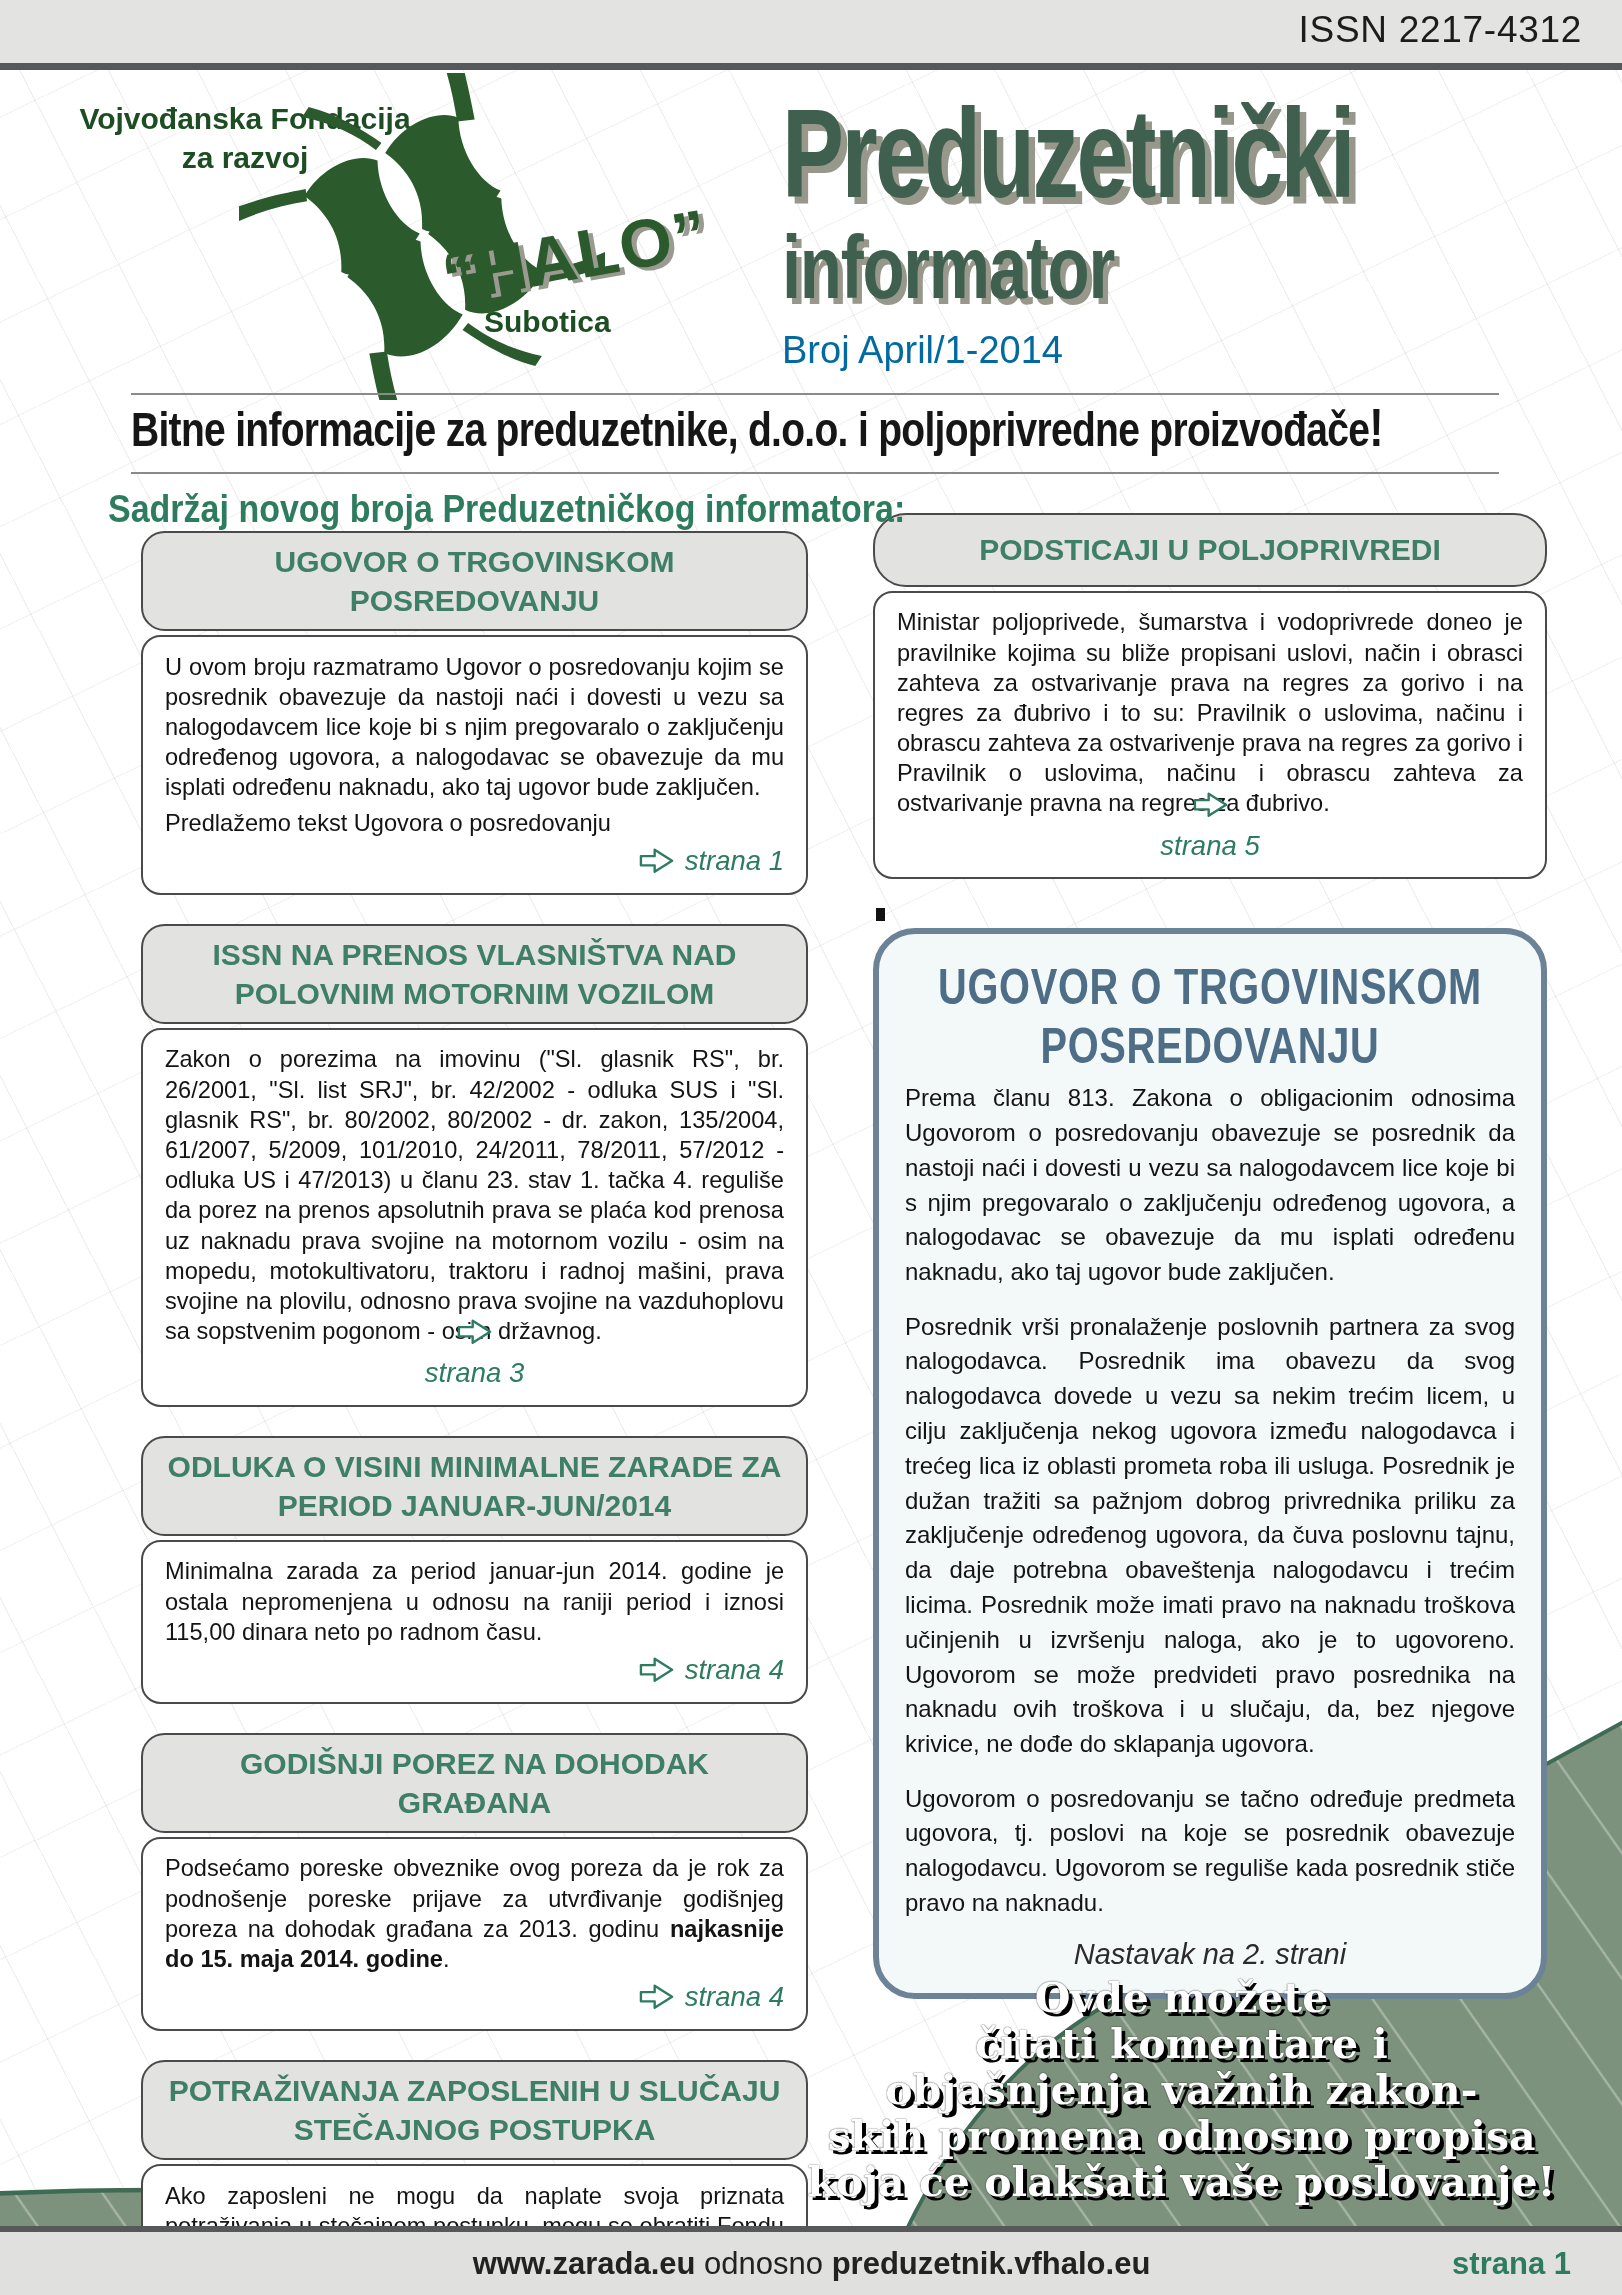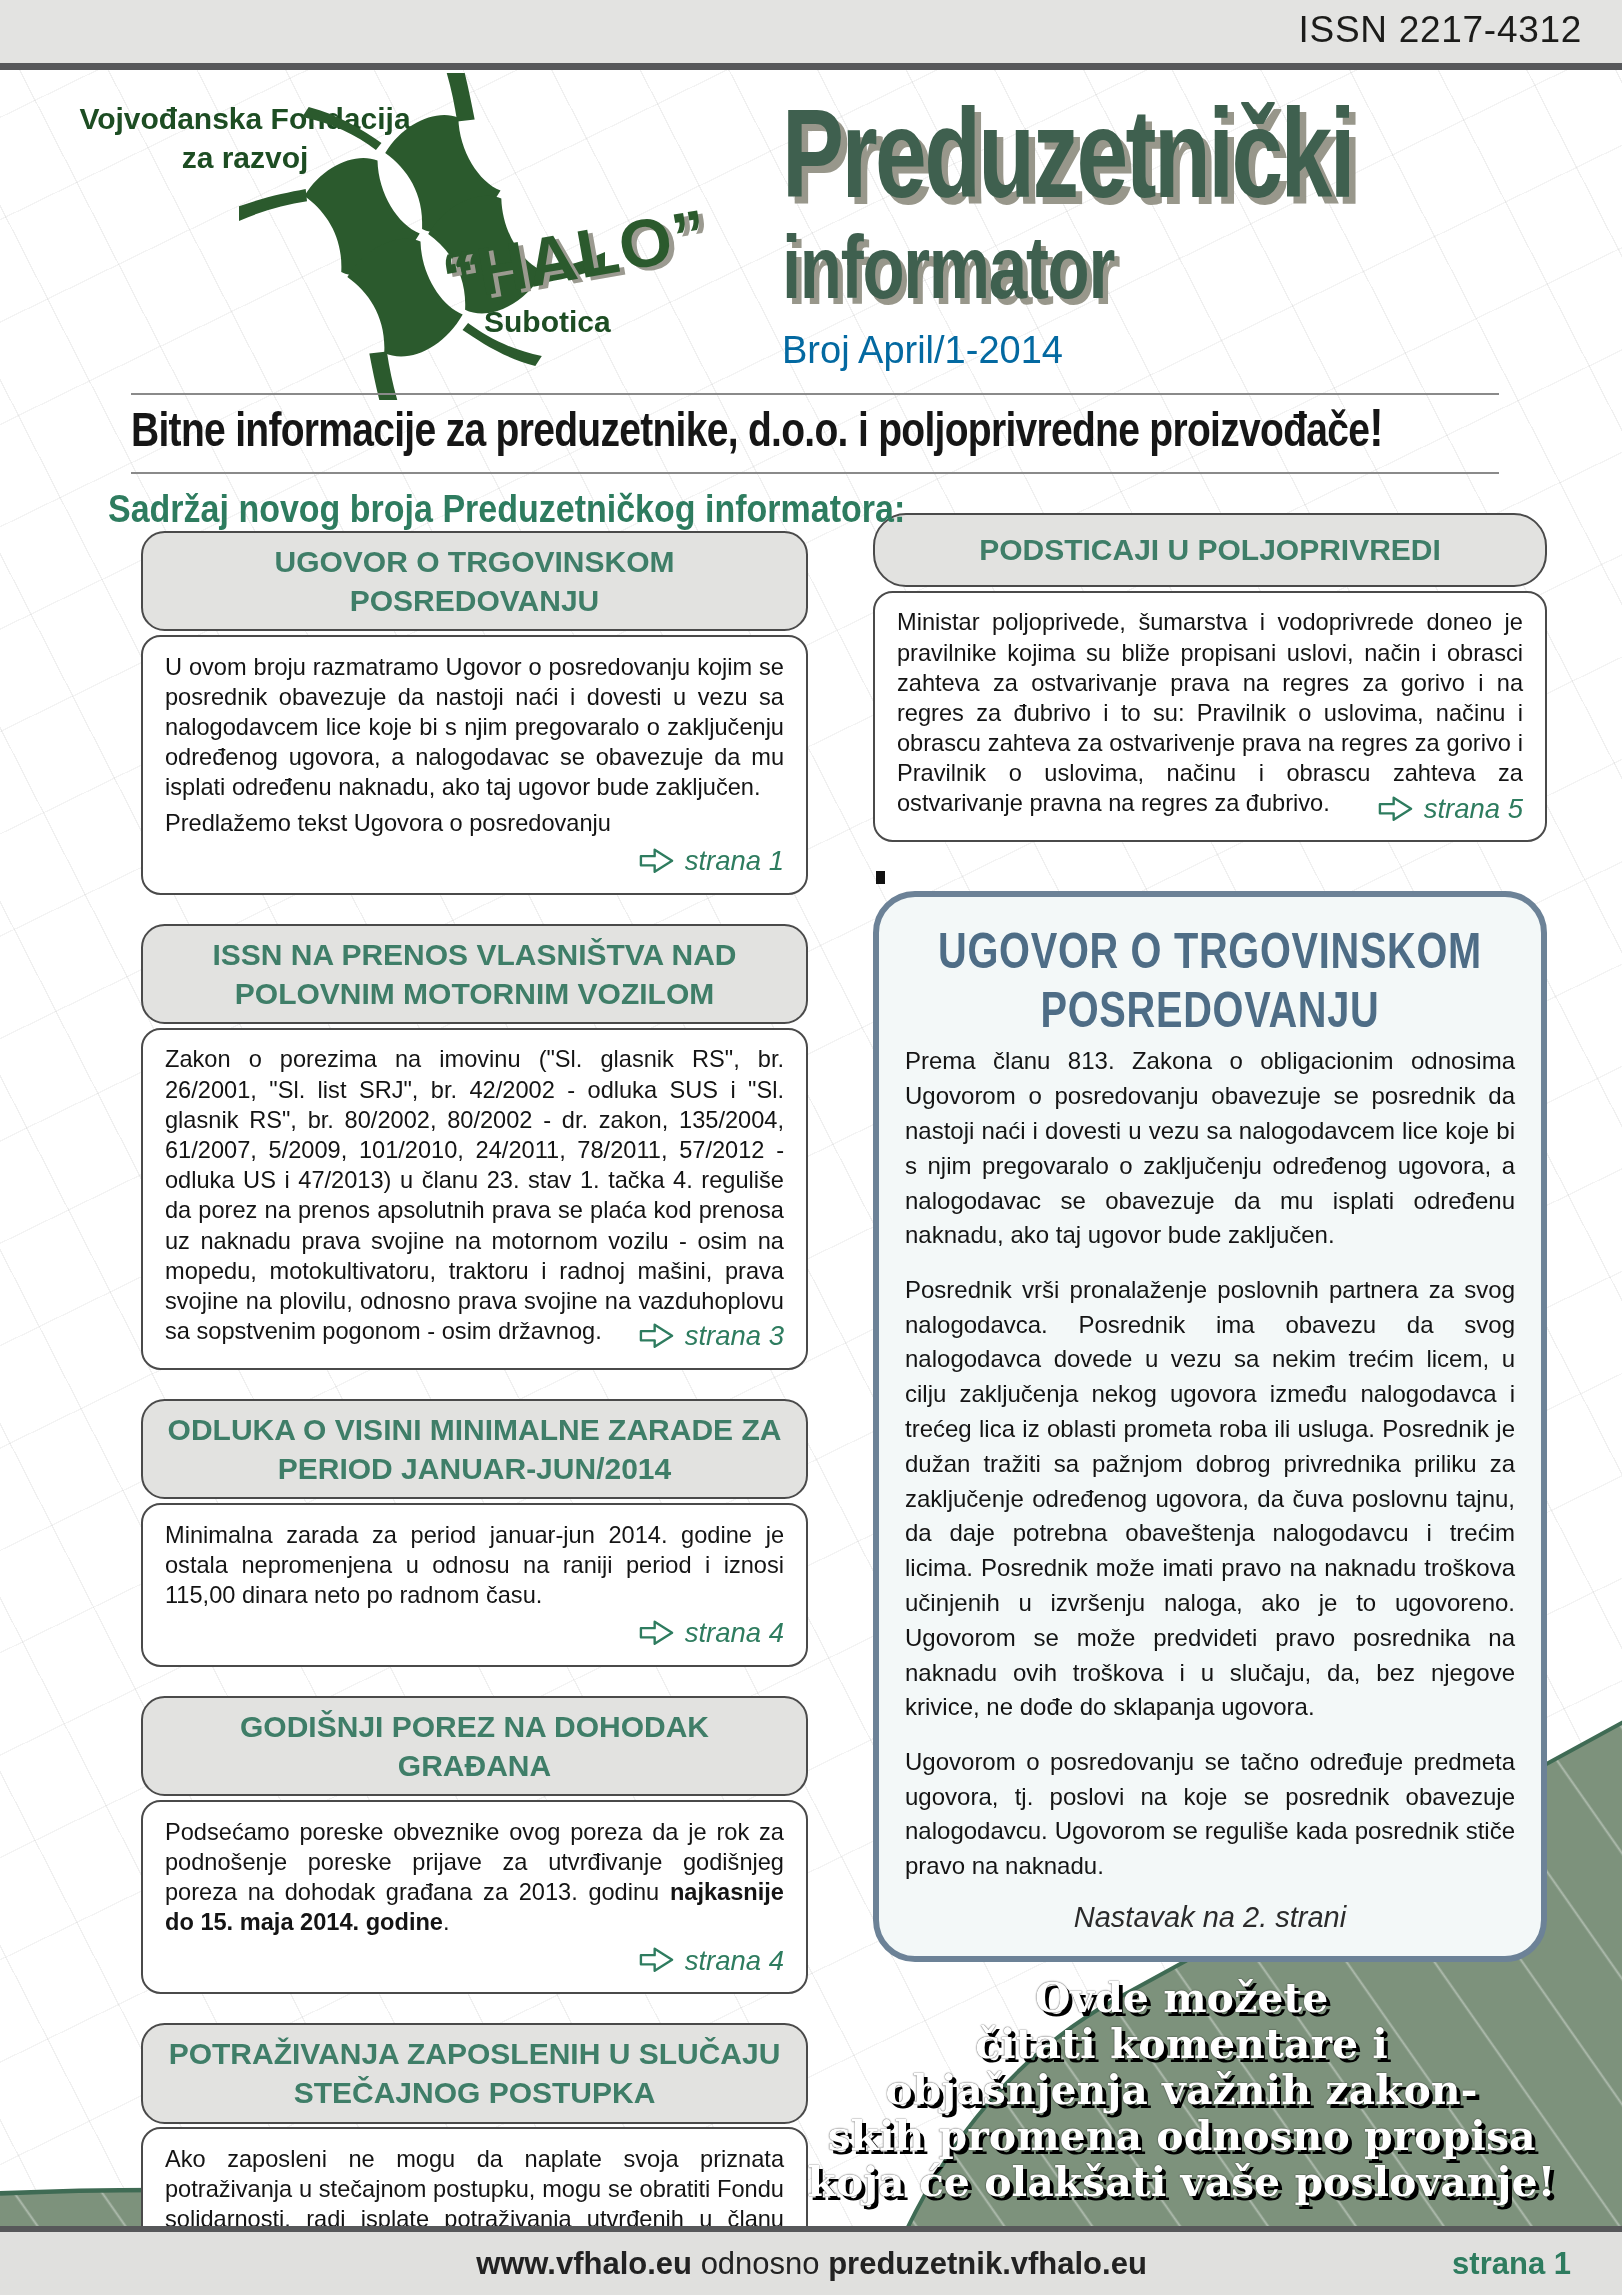--- a/index.html
+++ b/index.html
@@ -46,21 +46,21 @@
   .col-right{width:674px;flex:none;margin-top:-18.3px;}
 
   .article{margin-bottom:29px;}
   .article-header{background:var(--c-box-gray,#e2e2e0);border:2px solid var(--c-border-dark,#4a4a4a);
     border-radius:23.6px;padding:9.2px 18.3px;text-align:center;font-weight:bold;font-size:30px;line-height:1.3;
     color:var(--c-header-green,#3f7e68);}
   .article-body{background:#fff;border:2px solid var(--c-border-dark,#4a4a4a);border-radius:19.6px;
     margin-top:3.9px;padding:14.4px 22px;font-size:23.6px;line-height:1.28;text-align:justify;}
   .article-body p{margin:0 0 5.2px 0;}
   .ref-row{display:flex;justify-content:flex-end;align-items:center;gap:9.2px;margin-top:2.6px;}
-  .ref-row.inline-ref{margin-top:-33px;}
+  .ref-row.inline-ref{margin-top:-33px;flex-direction:column;}
   .ref-text{font-style:italic;font-size:27.5px;color:var(--c-accent-green,#2e7c5f);}
   .arrow-icon{width:37px;height:27.5px;flex:none;}
 
   .podsticaji .article-header{border-radius:33px;padding:15.7px 18.3px;text-align:center;}
 
   .inter-dot{width:9.2px;height:13px;background:#111;margin:10.5px 0 6.5px 2.6px;}
 
   .feature{border:6.5px solid var(--c-feature-border,#6c8297);border-radius:42px;background:#f3f8f8;
            padding:18.3px 26px 22px 26px;}
   .feature-title{text-align:center;font-weight:bold;font-size:41px;line-height:1.18;letter-spacing:0.7px;
@@ -292,19 +292,19 @@
   <div class="promo" id="promo">
       <div>Ovde možete</div>
       <div>čitati komentare i</div>
       <div>objašnjenja važnih zakon-</div>
       <div>skih promena odnosno propisa</div>
       <div>koja će olakšati vaše poslovanje!</div>
     </div>
 
   <div class="footer">
     <div class="footer-center">
-      <b>www.vfhalo.eu</b><span> odnosno </span><b>preduzetnik.vfhalo.eu</b>
+      <b>www.zarada.eu</b><span> odnosno </span><b>preduzetnik.vfhalo.eu</b>
     </div>
     <div class="footer-page">strana 1</div>
   </div>
 
 </div>
 
 
 </body></html>

